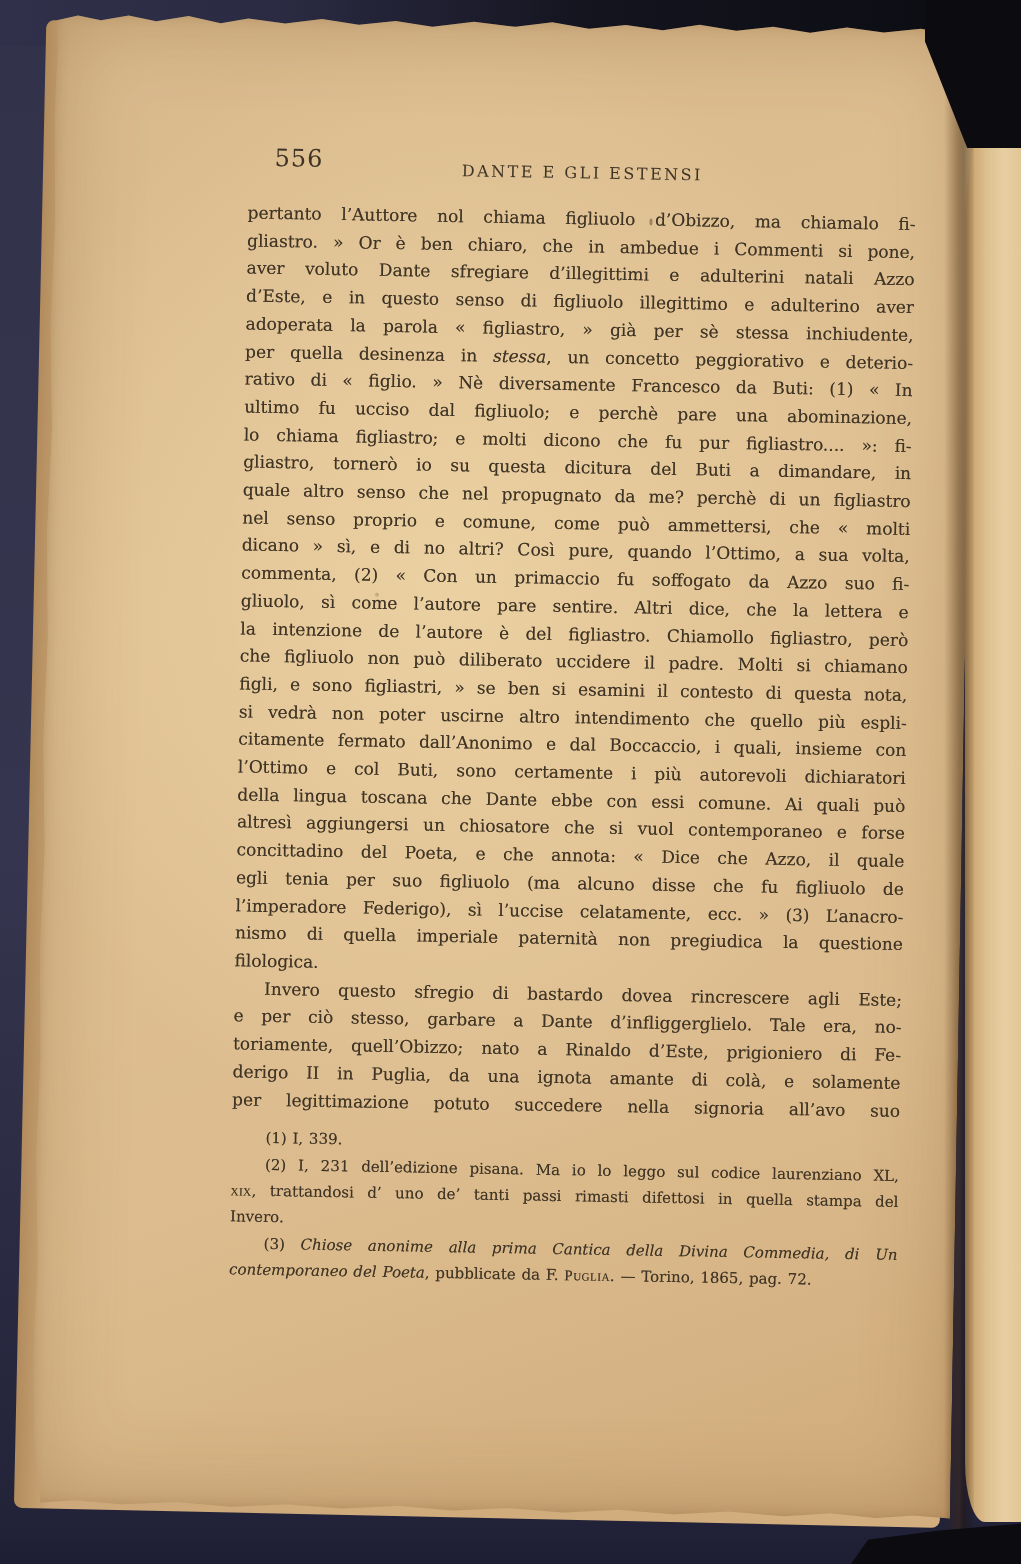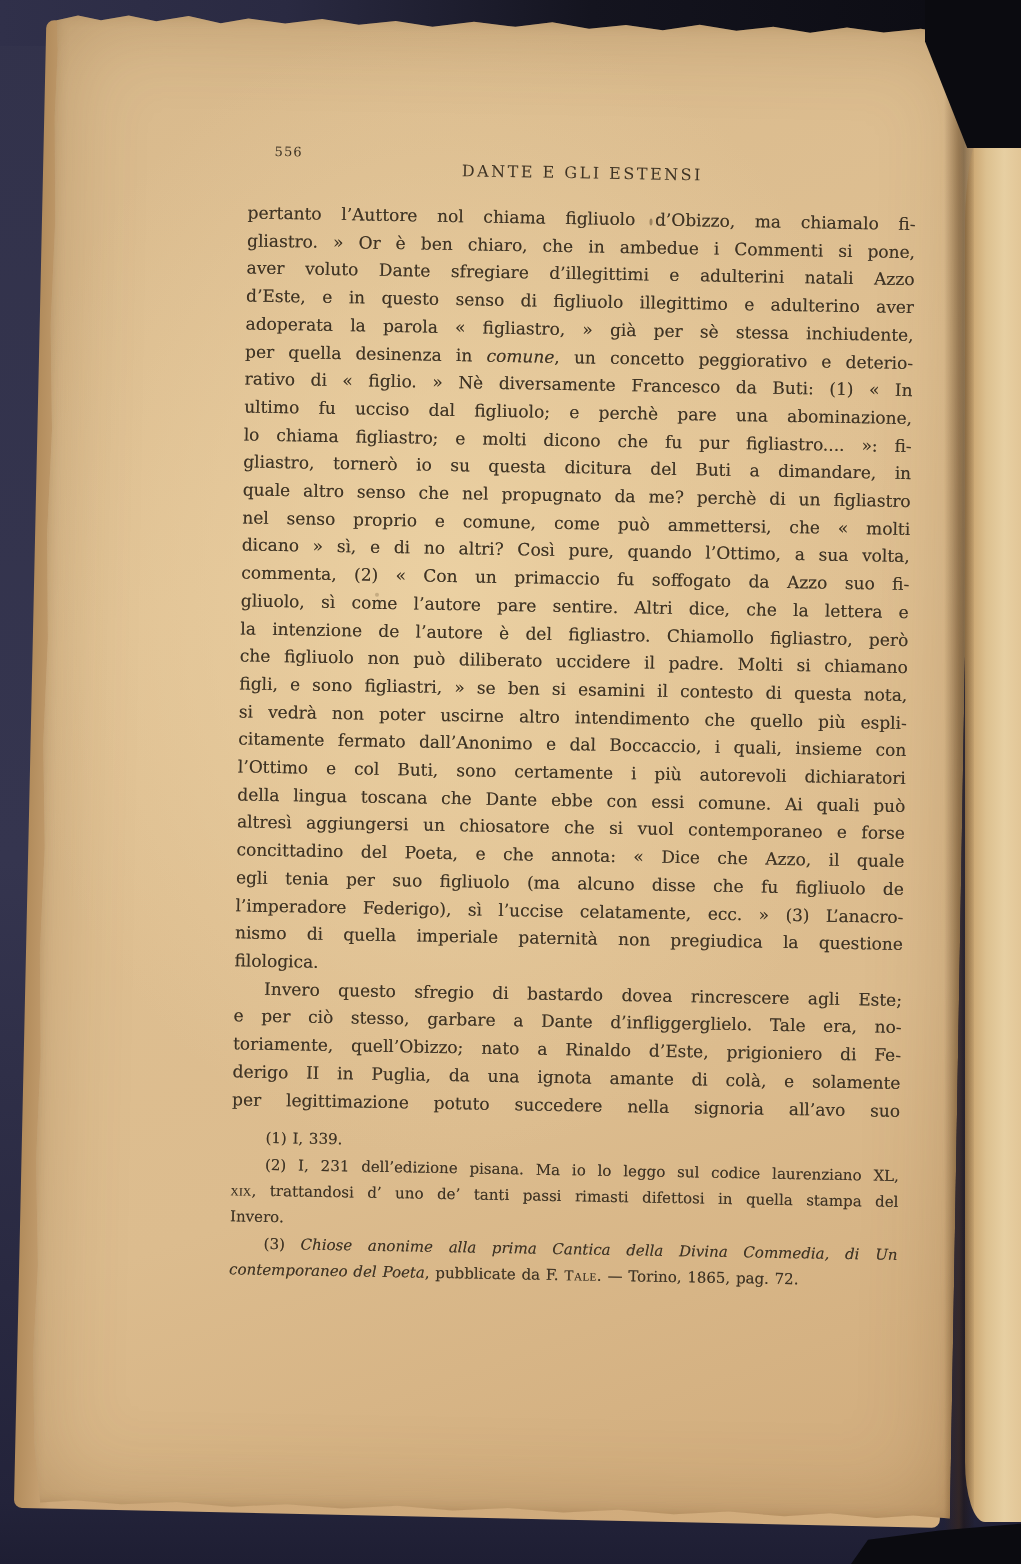--- a/index.html
+++ b/index.html
@@ -62,21 +62,21 @@
     color: var(--ink, #3e3324);
   }
   .gutter-crease {
     position: absolute; left: 944px; top: 0; width: 30px; height: 100%;
     background: linear-gradient(90deg, rgba(0,0,0,0) 0%, rgba(70,42,14,0.42) 50%, rgba(30,16,4,0.38) 66%, rgba(30,16,4,0.05) 100%);
     z-index: 6;
   }
   .page-header { position: absolute; left: 196px; top: 128px; width: 668px; height: 36px; }
   .page-number {
     position: absolute; left: 26px; top: 0;
-    font-size: 13px; letter-spacing: 1px; text-align: right;
+    font-size: 24px; letter-spacing: 1px; text-align: right;
   }
   .running-title {
     position: absolute; left: 0; right: 0; top: 14px;
     text-align: center;
     font-size: 16px; letter-spacing: 2.5px;
   }
   .text-block {
     position: absolute; left: 196px; top: 184px; width: 668px;
     font-size: 17px; line-height: 27.7px;
     word-spacing: 1px;
@@ -108,21 +108,21 @@
     <span class="running-title">DANTE E GLI ESTENSI</span>
   </div>
   <div class="text-block">
     <div id="paragraphs">
         <div class="para">
           <div class="line"><span>pertanto l’Auttore nol chiama figliuolo d’Obizzo, ma chiamalo fi-</span></div>
           <div class="line"><span>gliastro. » Or è ben chiaro, che in ambedue i Commenti si pone,</span></div>
           <div class="line"><span>aver voluto Dante sfregiare d’illegittimi e adulterini natali Azzo</span></div>
           <div class="line"><span>d’Este, e in questo senso di figliuolo illegittimo e adulterino aver</span></div>
           <div class="line"><span>adoperata la parola « figliastro, » già per sè stessa inchiudente,</span></div>
-          <div class="line"><span>per quella desinenza in </span><span class="i">comune</span><span>, un concetto peggiorativo e deterio-</span></div>
+          <div class="line"><span>per quella desinenza in </span><span class="i">stessa</span><span>, un concetto peggiorativo e deterio-</span></div>
           <div class="line"><span>rativo di « figlio. » Nè diversamente Francesco da Buti: (1) « In</span></div>
           <div class="line"><span>ultimo fu ucciso dal figliuolo; e perchè pare una abominazione,</span></div>
           <div class="line"><span>lo chiama figliastro; e molti dicono che fu pur figliastro.... »: fi-</span></div>
           <div class="line"><span>gliastro, tornerò io su questa dicitura del Buti a dimandare, in</span></div>
           <div class="line"><span>quale altro senso che nel propugnato da me? perchè di un figliastro</span></div>
           <div class="line"><span>nel senso proprio e comune, come può ammettersi, che « molti</span></div>
           <div class="line"><span>dicano » sì, e di no altri? Così pure, quando l’Ottimo, a sua volta,</span></div>
           <div class="line"><span>commenta, (2) « Con un primaccio fu soffogato da Azzo suo fi-</span></div>
           <div class="line"><span>gliuolo, sì come l’autore pare sentire. Altri dice, che la lettera e</span></div>
           <div class="line"><span>la intenzione de l’autore è del figliastro. Chiamollo figliastro, però</span></div>
@@ -151,21 +151,21 @@
         <div class="footnote">
           <div class="line noj"><span>(1) I, 339.</span></div>
         </div>
         <div class="footnote">
           <div class="line"><span>(2) I, 231 dell’edizione pisana. Ma io lo leggo sul codice laurenziano XL,</span></div>
           <div class="line"><span class="sc">xix</span><span>, trattandosi d’ uno de’ tanti passi rimasti difettosi in quella stampa del</span></div>
           <div class="line noj"><span>Invero.</span></div>
         </div>
         <div class="footnote">
           <div class="line"><span>(3) </span><span class="i">Chiose anonime alla prima Cantica della Divina Commedia, di Un</span></div>
-          <div class="line noj"><span class="i">contemporaneo del Poeta</span><span>, pubblicate da F. </span><span class="sc">Tale</span><span>. — Torino, 1865, pag. 72.</span></div>
+          <div class="line noj"><span class="i">contemporaneo del Poeta</span><span>, pubblicate da F. </span><span class="sc">Puglia</span><span>. — Torino, 1865, pag. 72.</span></div>
         </div>
       </div>
   </div>
   <div class="speck" style="left:598px; top:196px; width:3px; height:7px;"></div>
   <div class="speck" style="left:330px; top:575px; width:4px; height:4px; opacity:.5;"></div>
 </div>
 
 <div class="gutter-crease"></div>
 <div class="corner-black-tr"></div>
 <div class="corner-black-br"></div>

